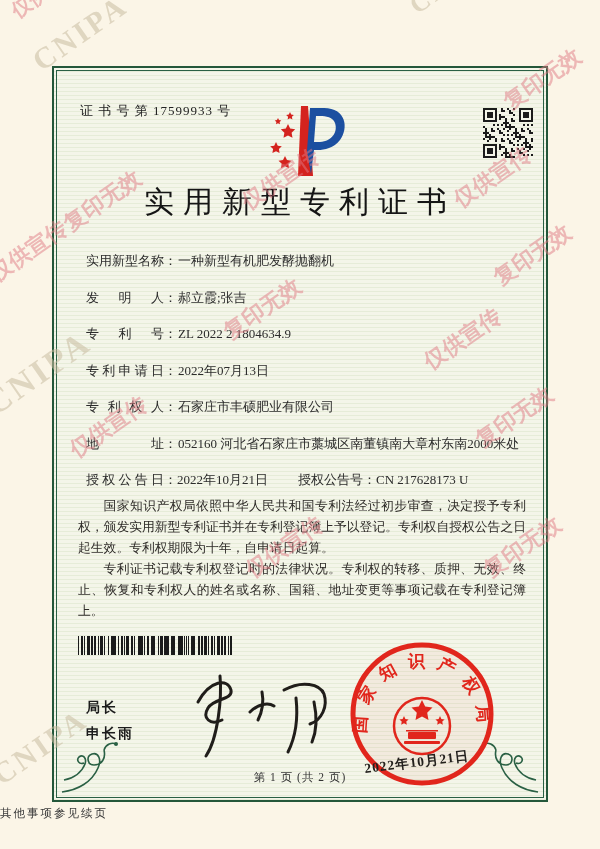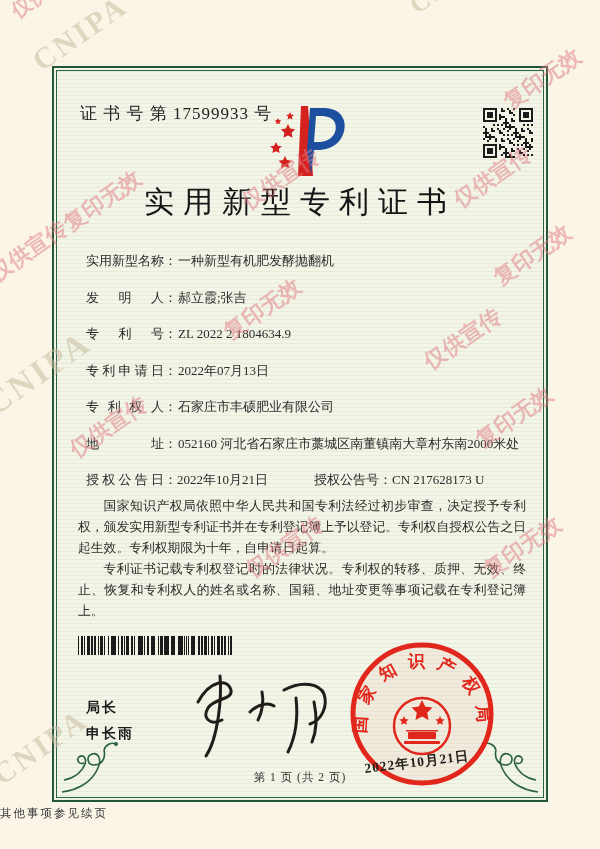--- a/index.html
+++ b/index.html
@@ -13,37 +13,37 @@
   .wm.pink{color:rgba(224,122,132,0.50);}
   .wm.tan{color:rgba(201,187,160,0.55);font-family:"Liberation Serif",serif;letter-spacing:3px;}
 
   
   .frame{position:absolute;left:52px;top:66px;width:492px;height:732px;
          border:2px solid #24573a;background:
          repeating-linear-gradient(180deg,#f4f5e9 0px,#f4f5e9 3px,#e6ecd8 3px,#e6ecd8 4px);
          z-index:1;}
   .frame .inner-line{position:absolute;inset:2px;border:1px solid #2a6044;pointer-events:none;}
 
-  .cert-no{position:absolute;left:26px;top:34px;font-size:17px;letter-spacing:1px;color:#222;}
+  .cert-no{position:absolute;left:26px;top:34px;font-size:13px;letter-spacing:1px;color:#222;}
 
   .logo{position:absolute;left:198px;top:34px;width:100px;height:80px;}
   .qr{position:absolute;left:427px;top:40px;width:54px;height:50px;}
 
   .title{position:absolute;left:0;top:114px;width:100%;text-align:center;
          font-size:30px;font-weight:normal;letter-spacing:9px;color:#151515;}
 
   .fields{position:absolute;left:32px;top:182px;width:436px;font-size:13px;}
   .frow{display:flex;margin-bottom:15.5px;line-height:21px;}
   .frow .lab{display:inline-block;width:78px;text-align:justify;text-align-last:justify;
              flex:0 0 78px;}
   .frow .colon{flex:0 0 14px;}
   .frow .val{flex:1;}
   .frow2{display:flex;font-size:13px;line-height:21px;margin-top:1px;}
   .frow2 .pair{display:flex;}
-  .frow2 .pair.right{margin-left:46px;}
+  .frow2 .pair.right{margin-left:30px;}
   .frow2 .lab5{display:inline-block;width:78px;text-align:justify;text-align-last:justify;}
 
   .paras{position:absolute;left:24px;top:428px;width:448px;font-size:12.8px;
          line-height:21px;text-align:justify;color:#2e2b28;}
   .paras p{margin:0;text-indent:2em;}
 
   .barcode{position:absolute;left:24px;top:568px;width:154px;height:19px;
     background-image:
       repeating-linear-gradient(90deg,#1b1b1b 0 1px,transparent 1px 3px,#1b1b1b 3px 5px,transparent 5px 6px,#1b1b1b 6px 7px,transparent 7px 10px),
       repeating-linear-gradient(90deg,transparent 0 4px,#1b1b1b 4px 5px,transparent 5px 9px,#1b1b1b 9px 12px,transparent 12px 13px);

